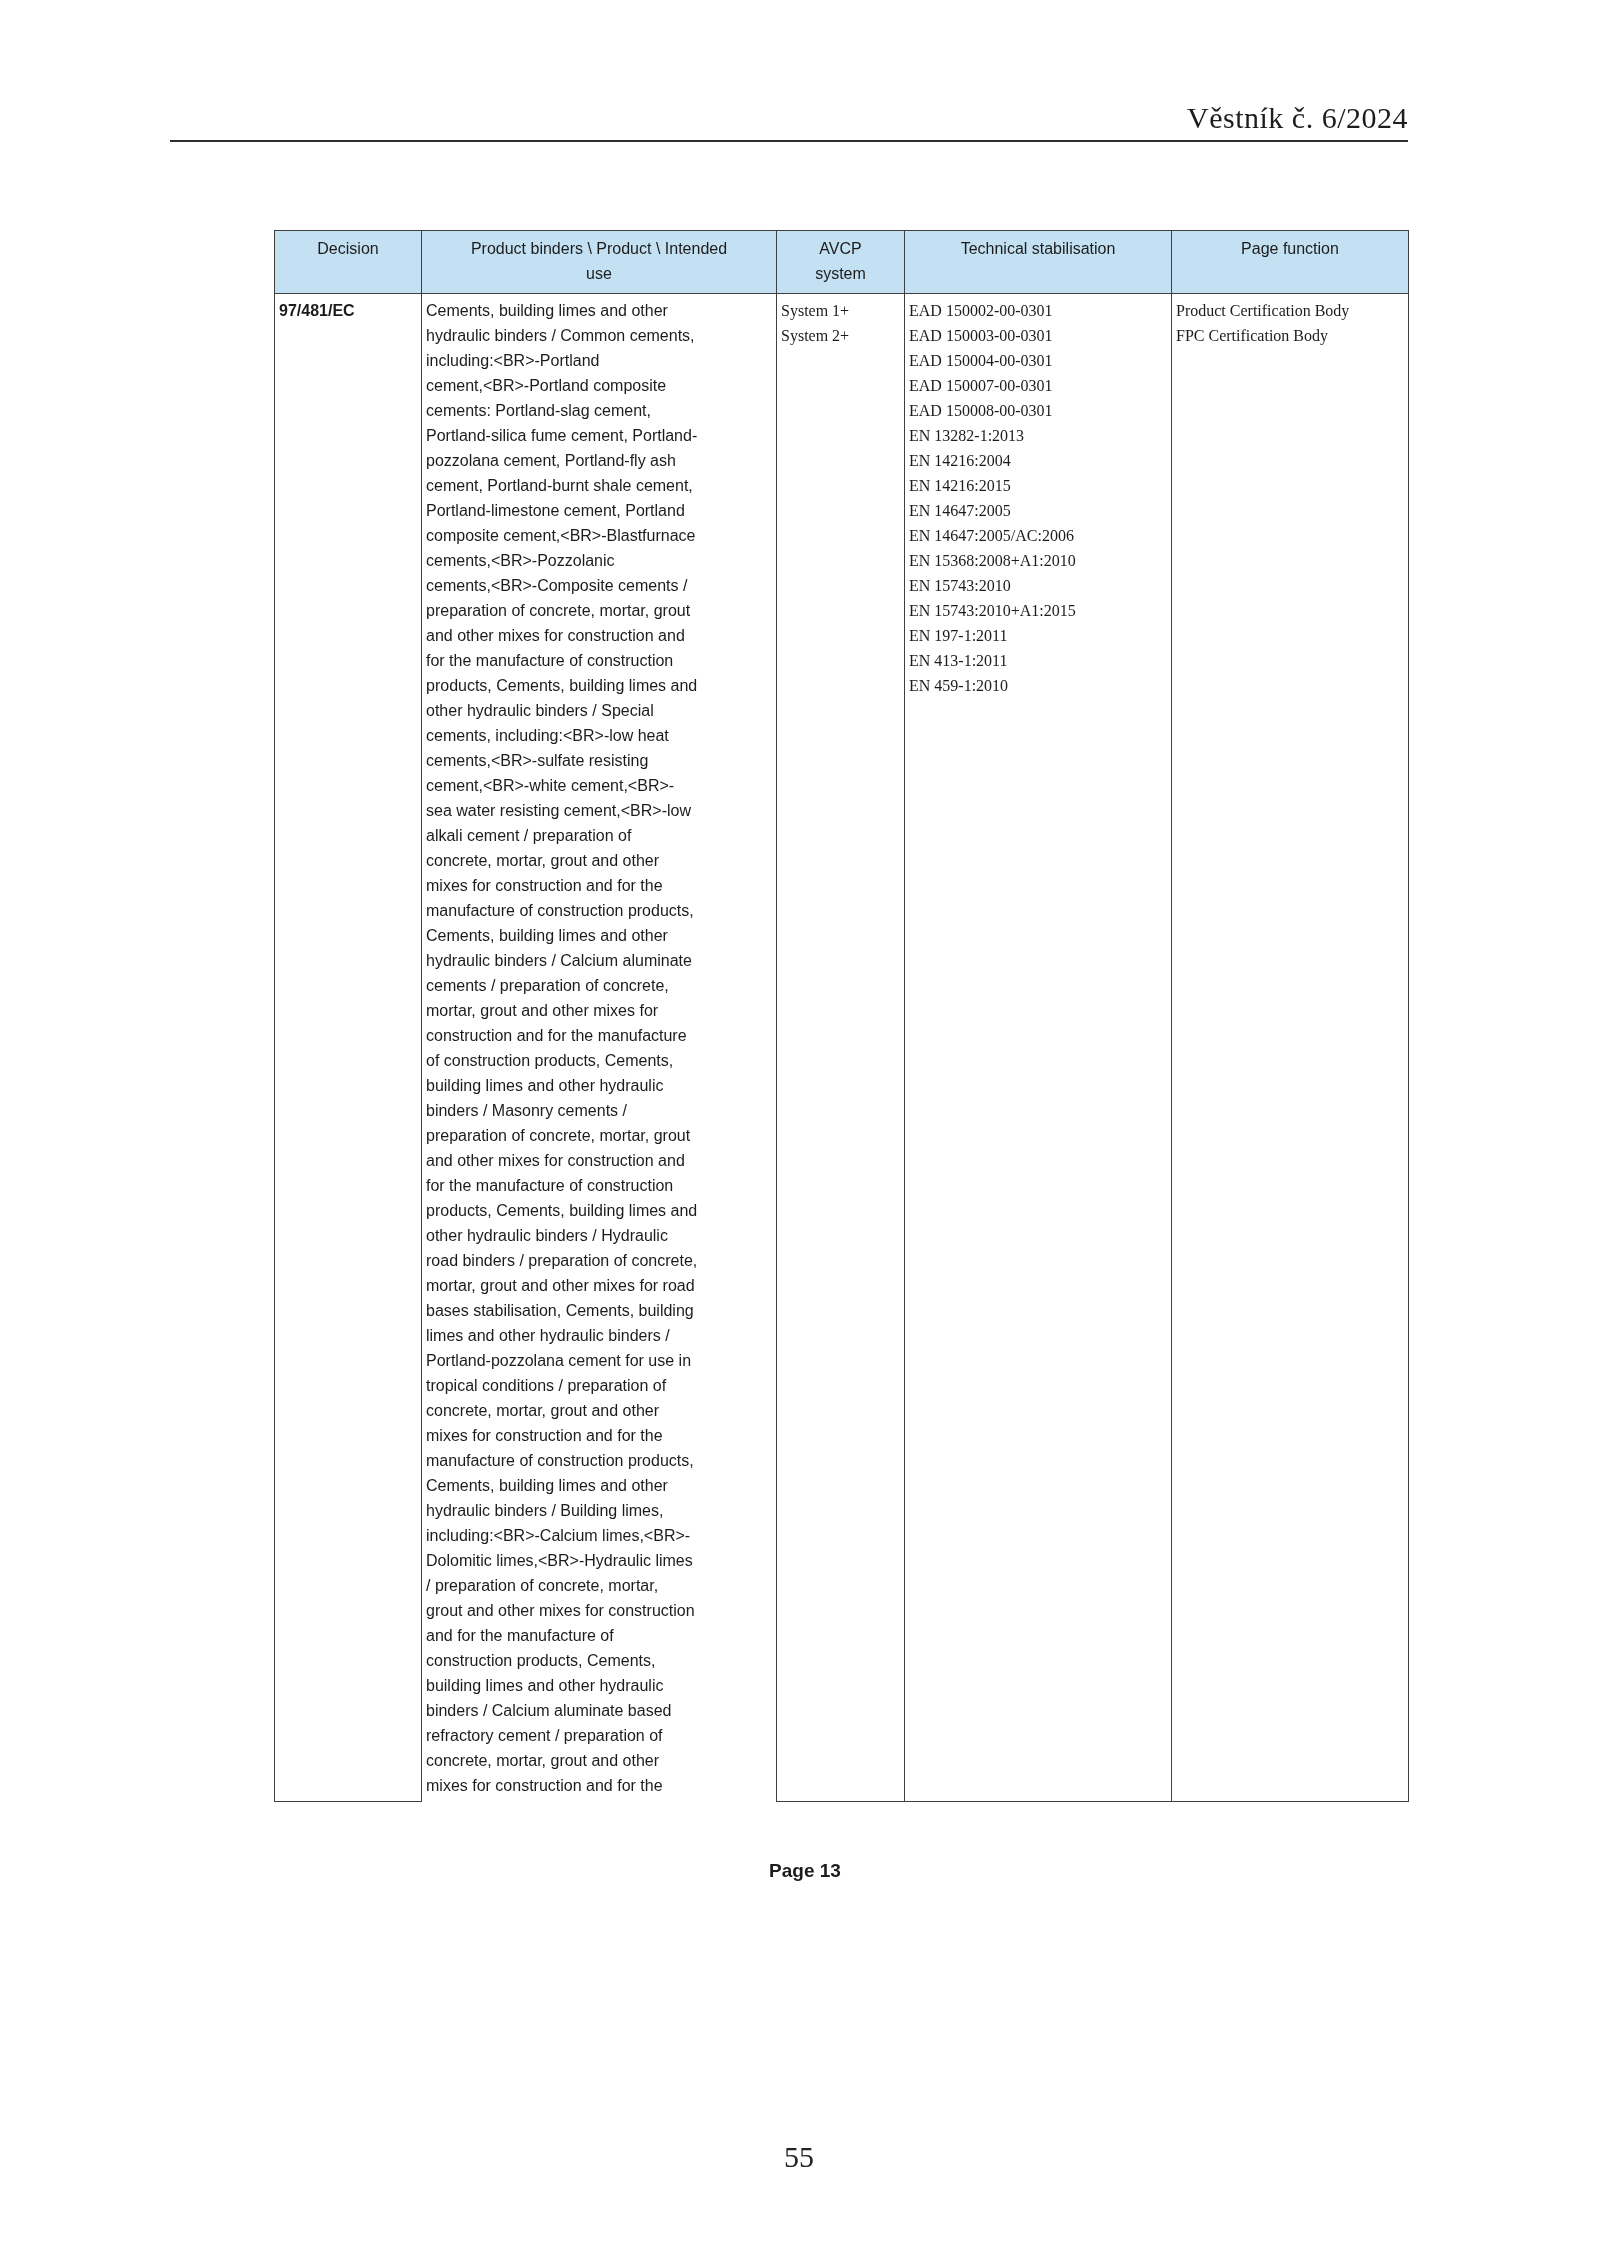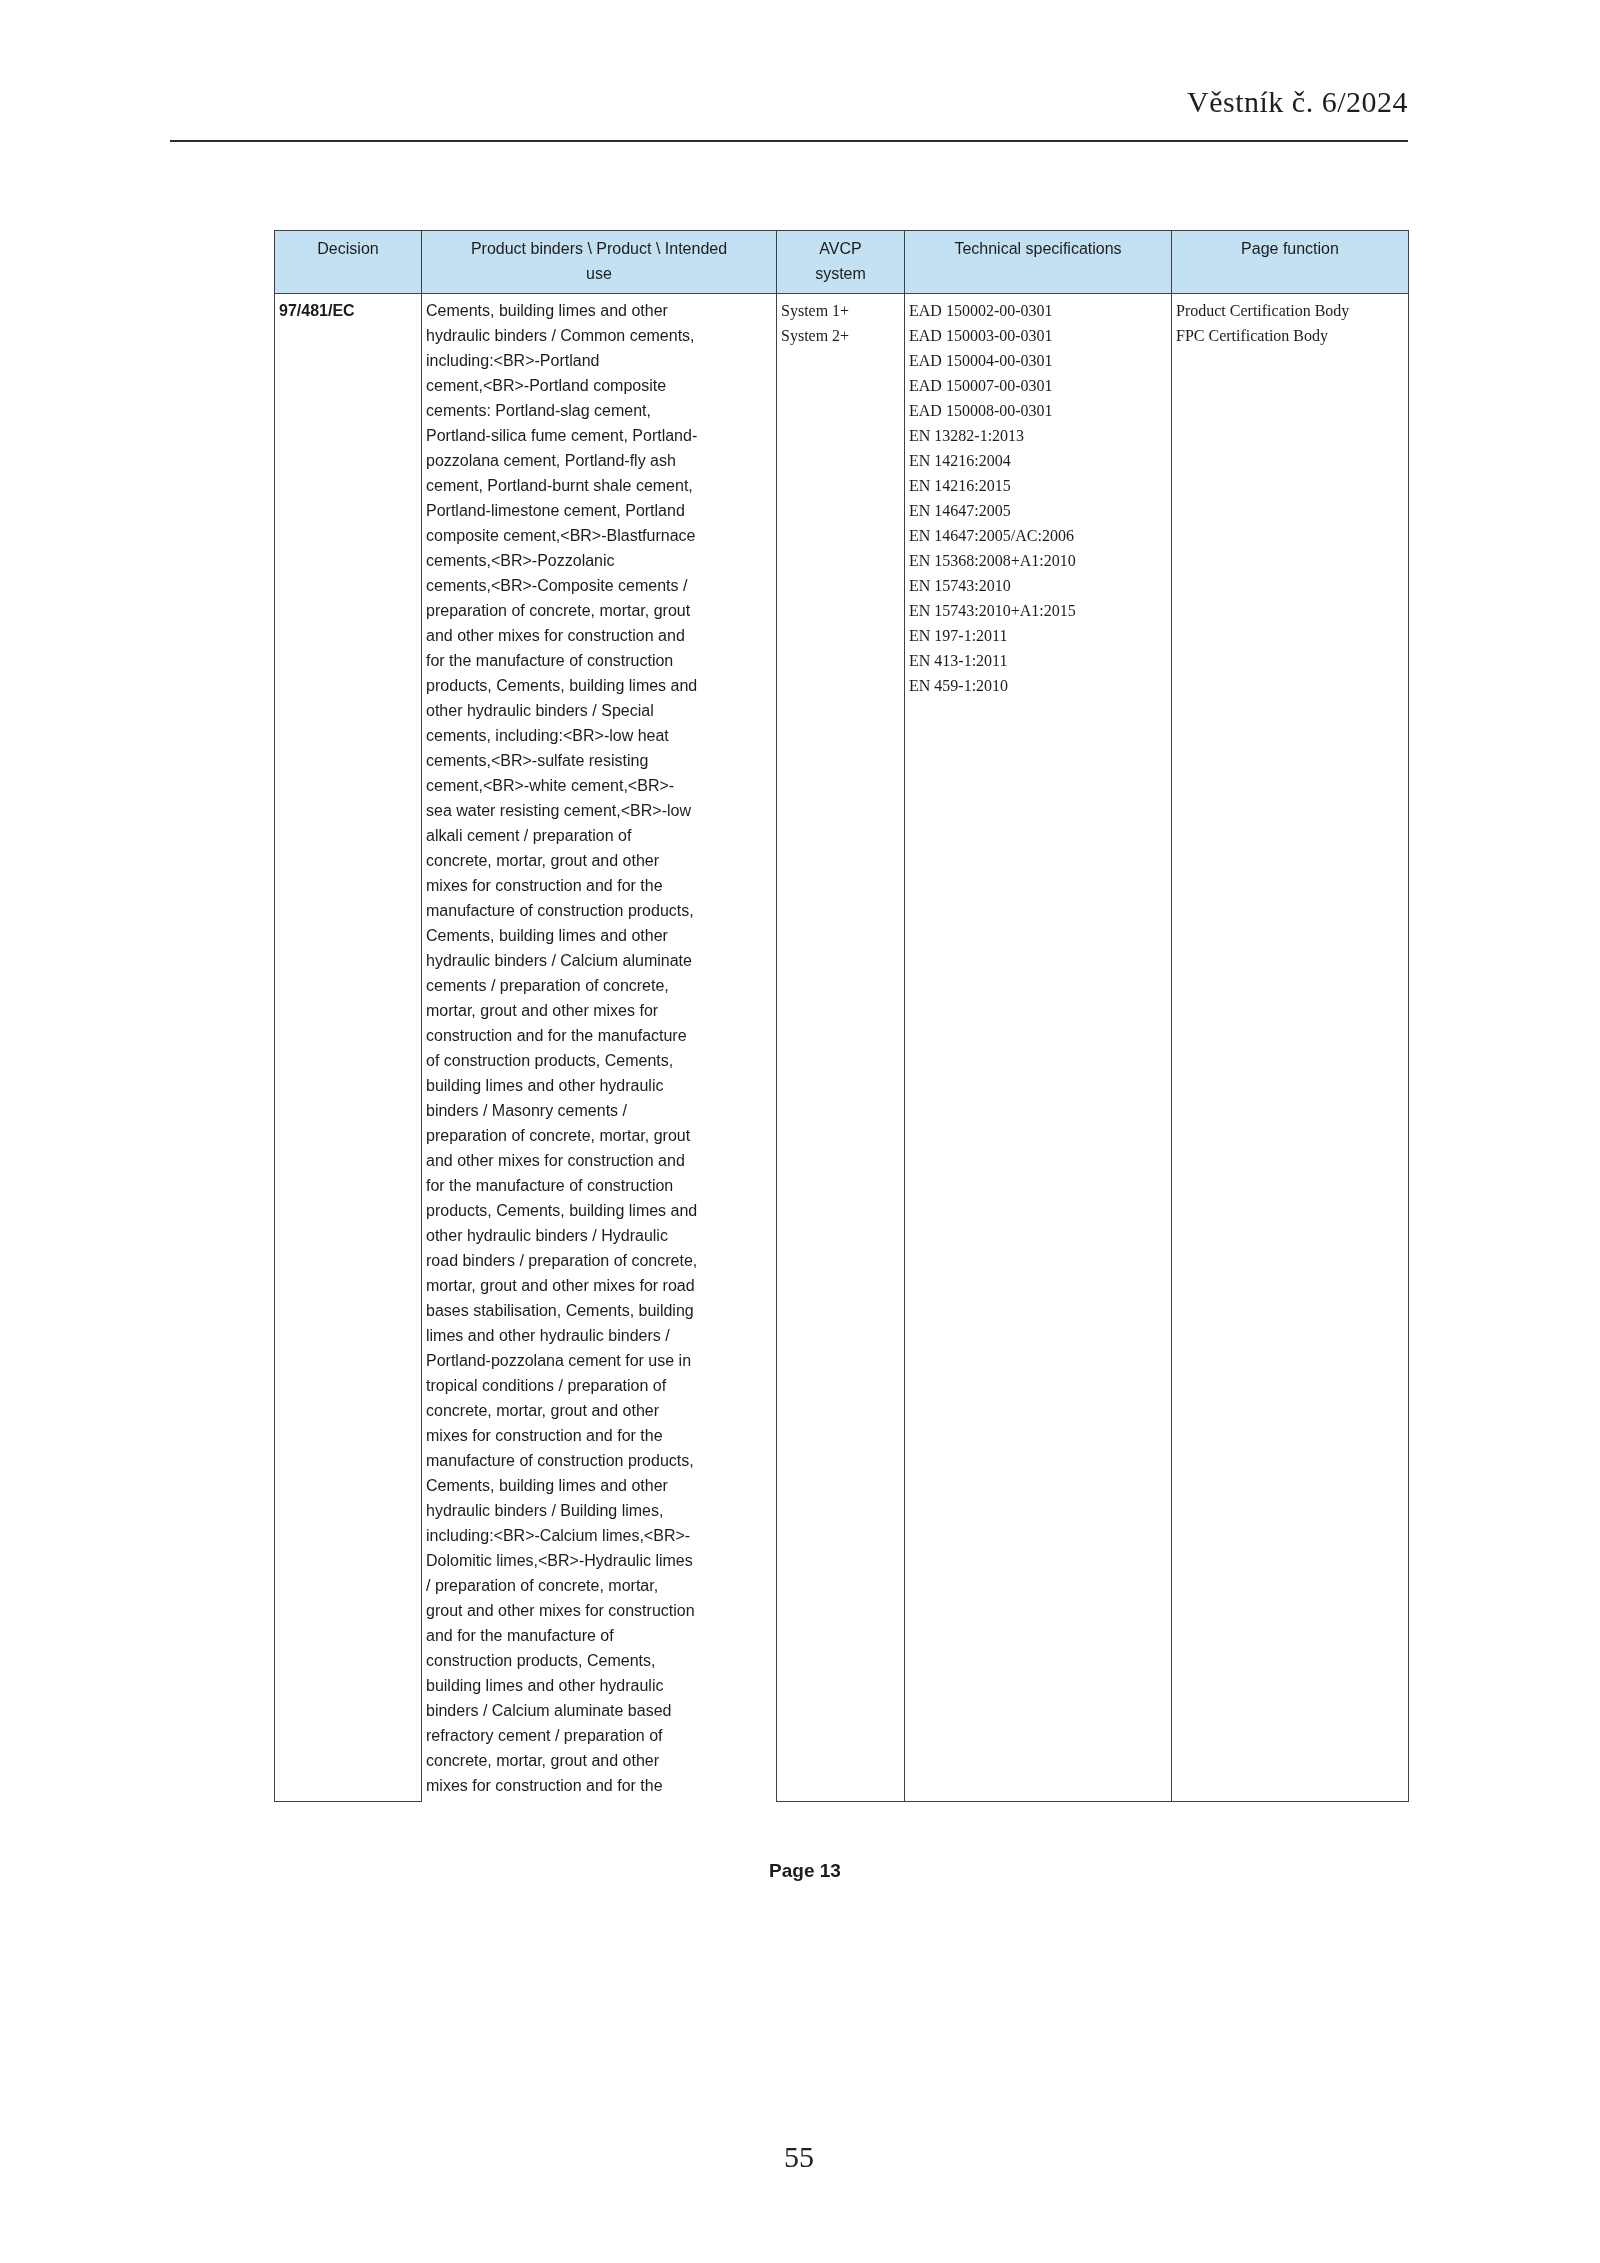--- a/index.html
+++ b/index.html
@@ -8,21 +8,21 @@
     position:relative;
     width:1600px;
     height:2263px;
     background:#ffffff;
     font-family:"Liberation Sans", sans-serif;
     color:#1b1b1b;
     overflow:hidden;
   }
   .masthead {
     position:absolute;
-    top:85px;
+    top:101px;
     right:192px;
     font-family:"Liberation Serif", serif;
     font-size:30px;
     color:#1d1d1d;
     letter-spacing:0.5px;
   }
   .masthead-rule {
     position:absolute;
     top:140px;
     left:170px;
@@ -102,21 +102,21 @@
       <col style="width:267px">
       <col style="width:237px">
     </colgroup>
     <thead>
       <tr>
         <th>Decision</th>
         <th>Product binders \ Product \ Intended
 use</th>
         <th>AVCP
 system</th>
-        <th>Technical specifications</th>
+        <th>Technical stabilisation</th>
         <th>Page function</th>
       </tr>
     </thead>
     <tbody>
       <tr>
         <td class="cell-decision">97/481/EC</td>
         <td class="cell-product">Cements, building limes and other
 hydraulic binders / Common cements,
 including:&lt;BR&gt;-Portland
 cement,&lt;BR&gt;-Portland composite

